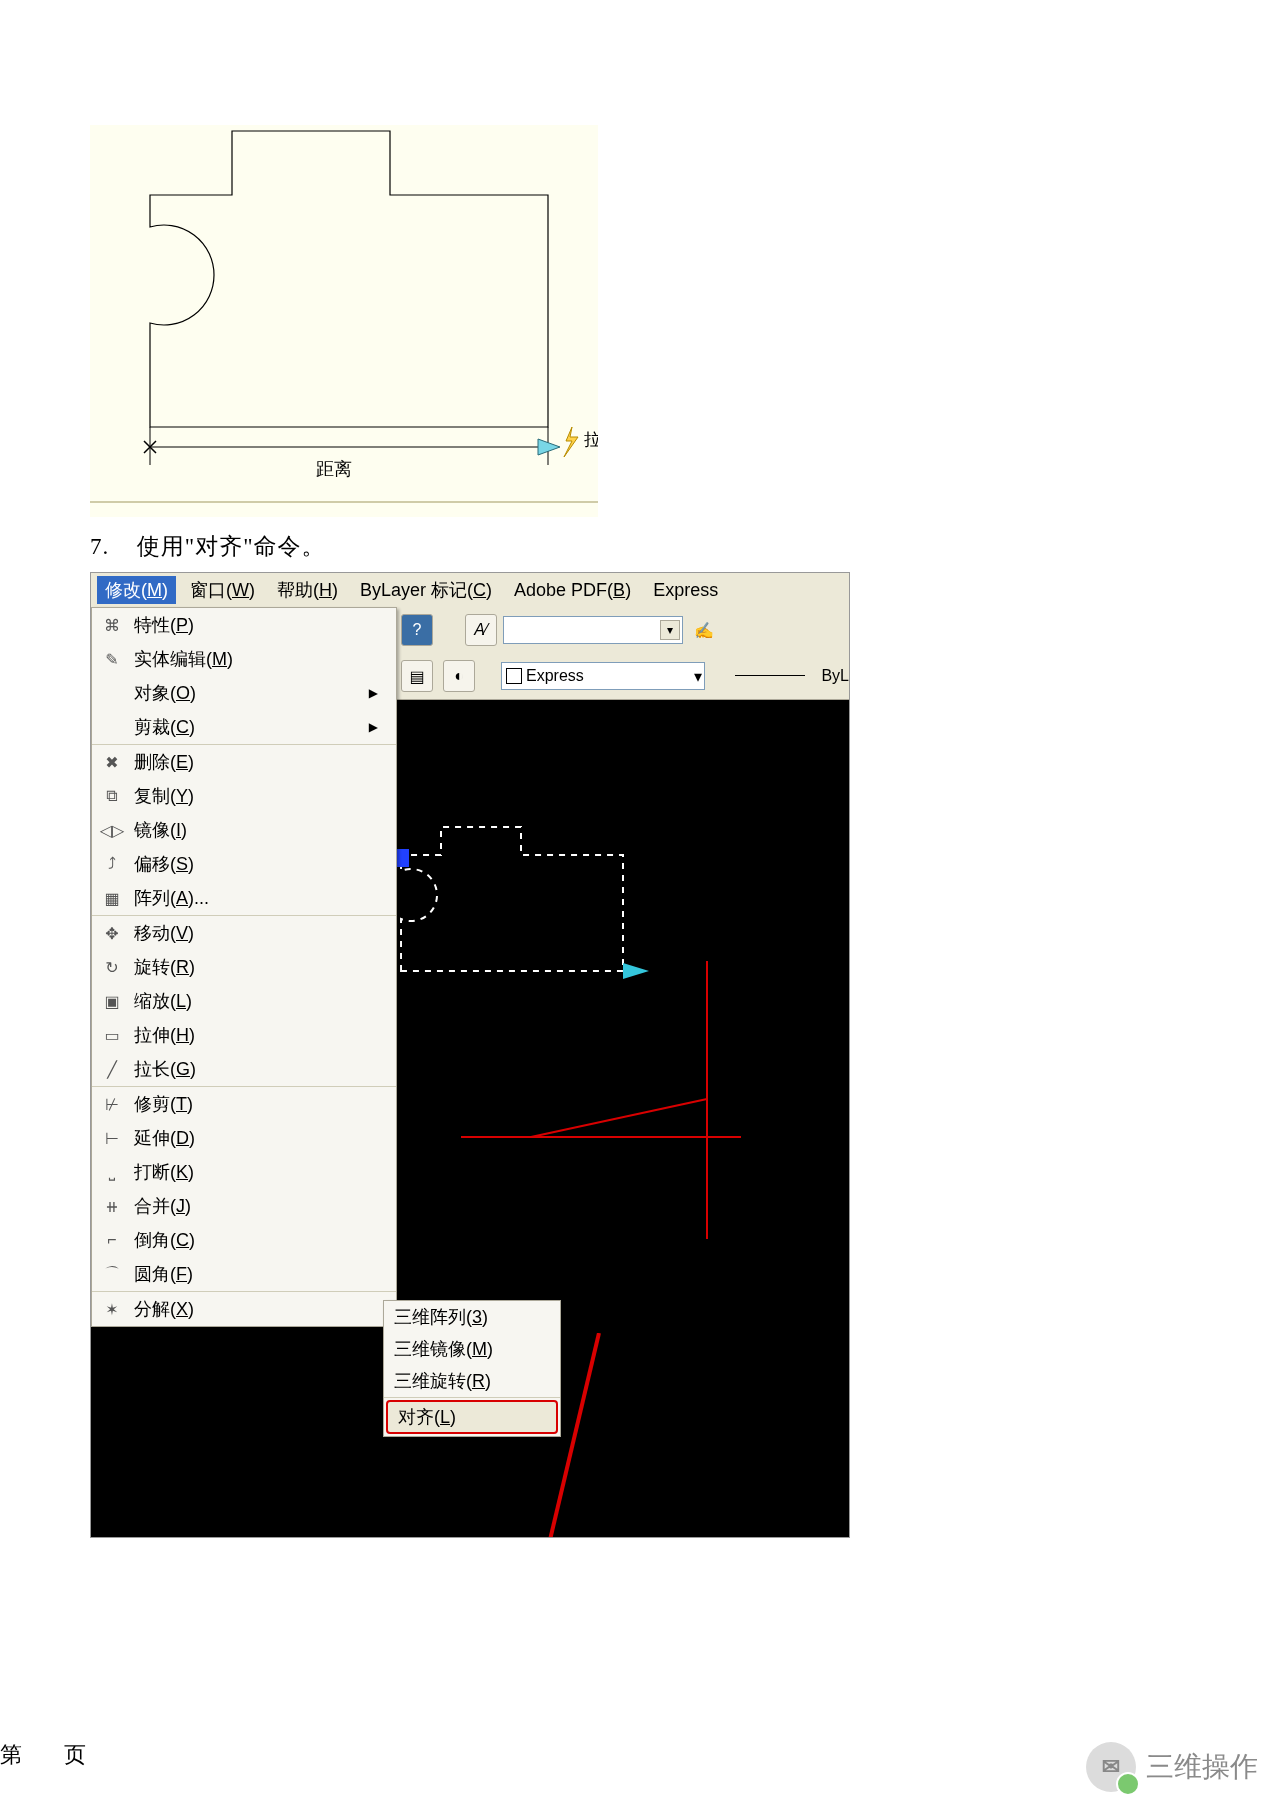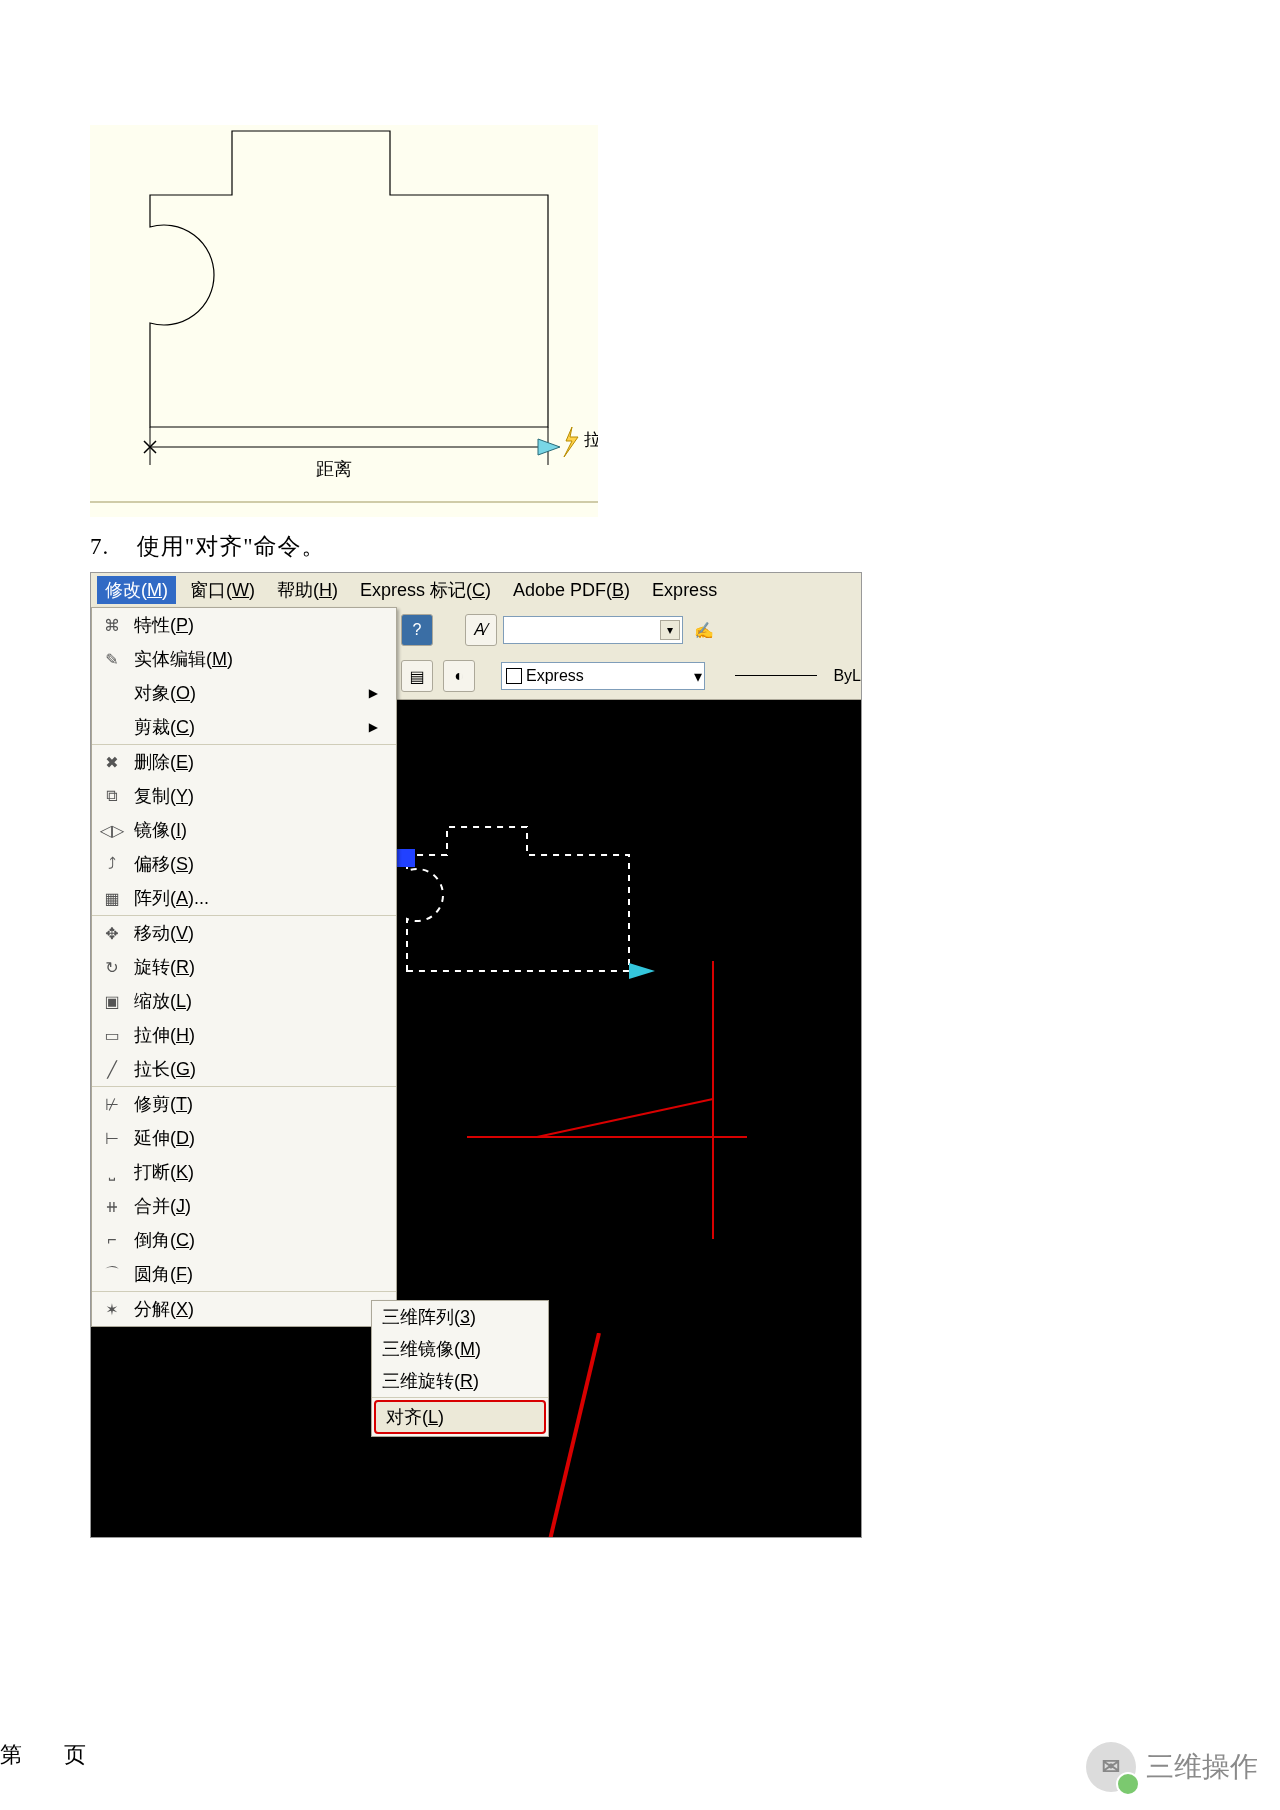--- a/index.html
+++ b/index.html
@@ -48,21 +48,20 @@
   .fig2 {
     position: relative;
     width: 758px;
     height: 964px;
     margin-top: 10px;
     background: #4c1d95;
     border: 1px solid #999;
     overflow: hidden;
     font-family: Tahoma, "Microsoft YaHei", sans-serif;
     font-size: 18px;
-    padding-left: 12px;
   }
   .menubar {
     position: absolute;
     left:0; top:0; right:0;
     height: 34px;
     background: #ece9d8;
     border-bottom: 1px solid #aca899;
     display: flex;
     align-items: center;
     gap: 6px;
@@ -154,21 +153,21 @@
     flex: 0 0 24px;
     display:flex;align-items:center;justify-content:center;
     font-size: 16px;
     color:#555;
   }
   .dd-text { flex:1; }
   .dd-sub { width:10px; text-align:right; font-size:12px; }
 
   .submenu {
     position:absolute;
-    left: 280px;
+    left: 292px;
     top: 880px;
     width: 176px;
     background: #f7f6f1;
     border: 1px solid #aca899;
     box-shadow: 2px 2px 3px rgba(0,0,0,.3);
     z-index: 11;
   }
   .sm-item {
     height: 32px; display:flex; align-items:center;
     padding: 0 10px;
@@ -266,21 +265,21 @@
         <line x1="370" y1="438" x2="650" y2="438" stroke="#d80000" stroke-width="2"></line>
         <line x1="616" y1="262" x2="616" y2="540" stroke="#d80000" stroke-width="2"></line>
         <line x1="440" y1="438" x2="616" y2="400" stroke="#d80000" stroke-width="2"></line>
       </svg>
     </div>
 
     <div class="menubar">
       <span class="mi active"><span>修改</span>(<span class="mnem">M</span>)</span>
       <span class="mi"><span>窗口</span>(<span class="mnem">W</span>)</span>
       <span class="mi"><span>帮助</span>(<span class="mnem">H</span>)</span>
-      <span class="mi"><span>Express 标记</span>(<span class="mnem">C</span>)</span>
+      <span class="mi"><span>ByLayer 标记</span>(<span class="mnem">C</span>)</span>
       <span class="mi"><span>Adobe PDF</span>(<span class="mnem">B</span>)</span>
       <span class="mi"><span>Express</span></span>
     </div>
 
     <div class="toolbar1">
       <div class="tbtn" style="background:#3a6ea5;color:#fff">?</div>
       <div style="width:20px"></div>
       <div class="tbtn"><i>A</i>⁄</div>
       <div class="combo">
         <span></span>

